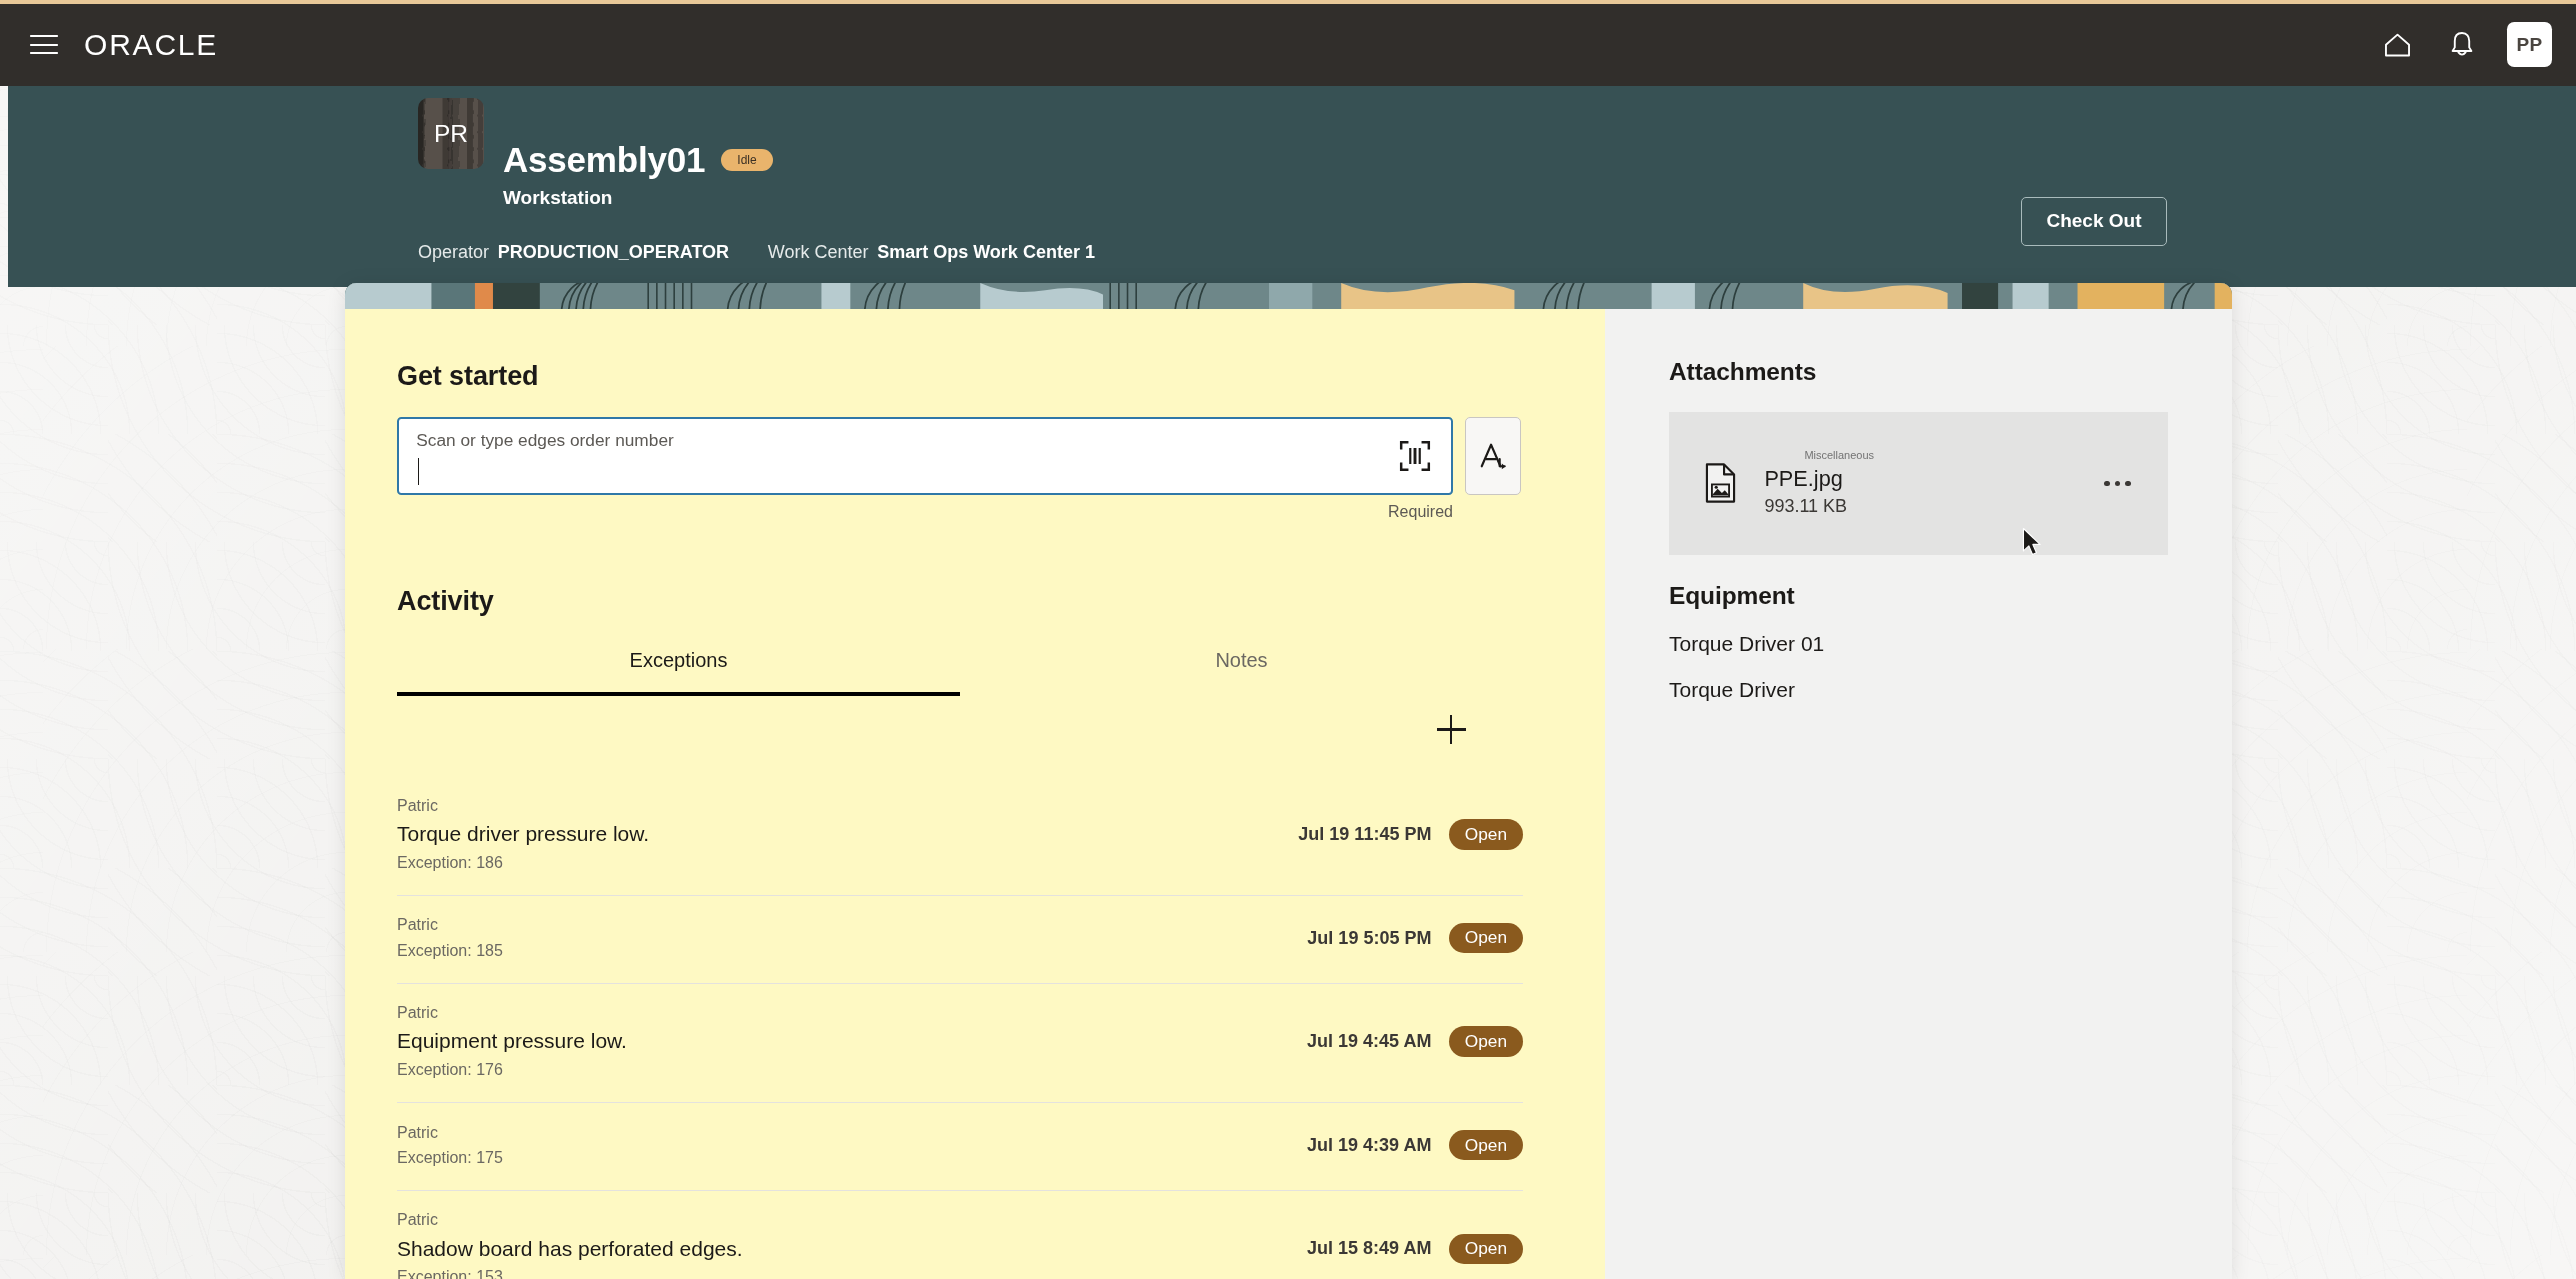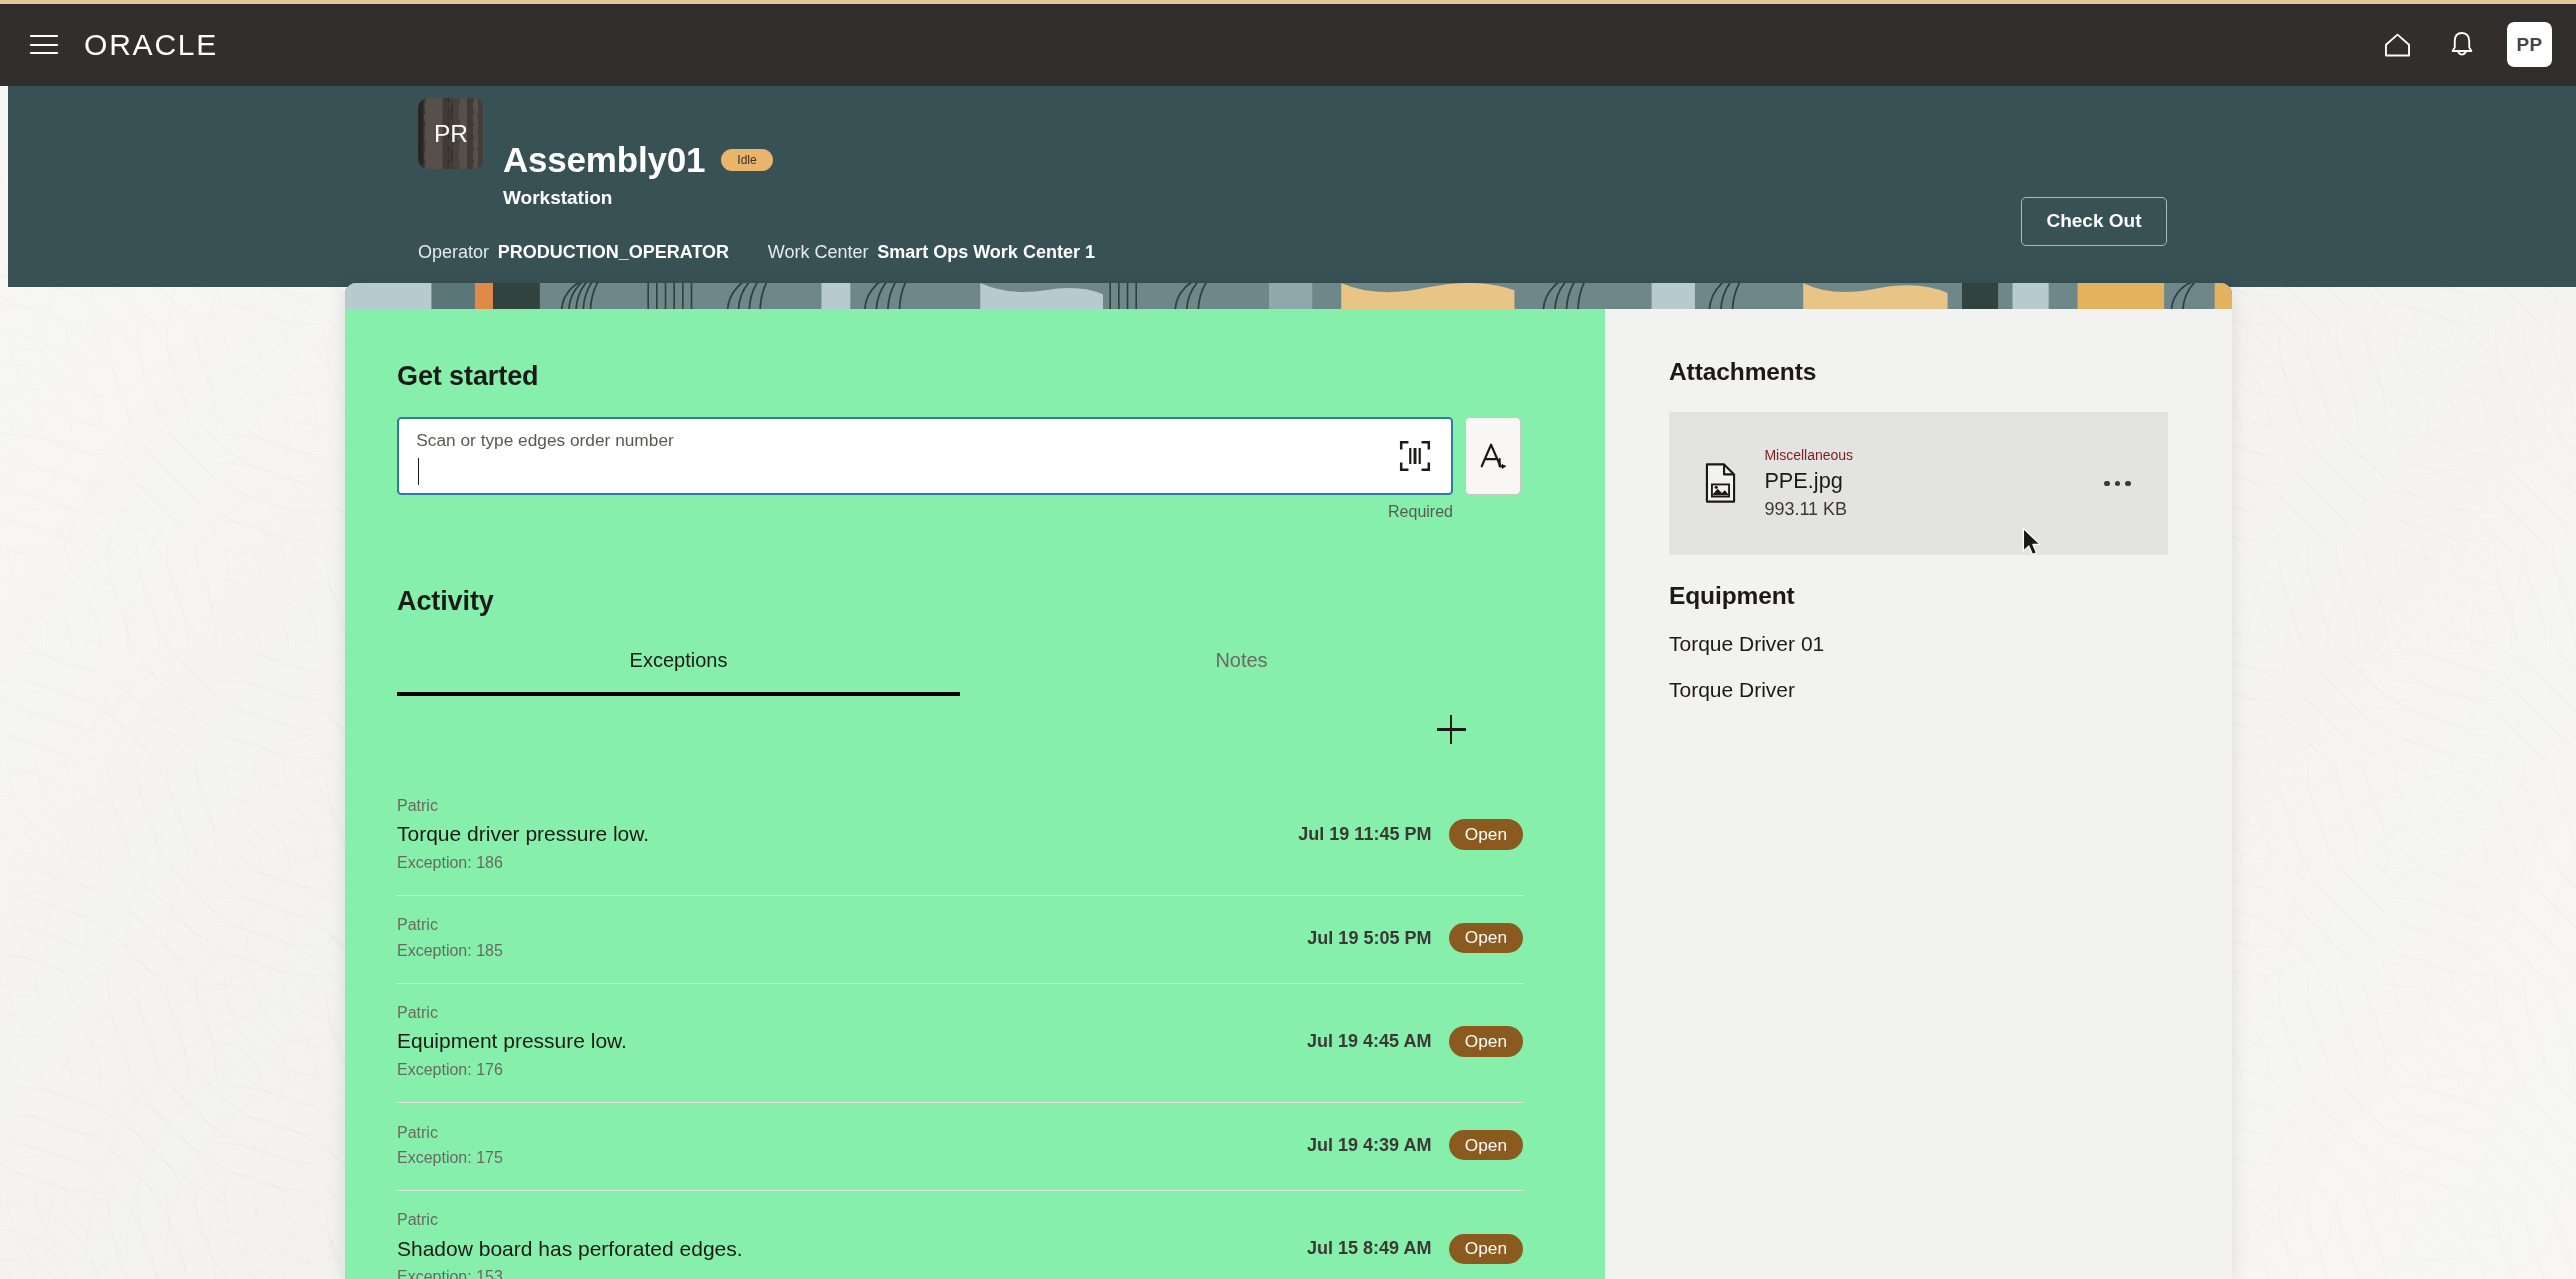--- a/index.html
+++ b/index.html
@@ -224,21 +224,21 @@
 
   .card-body {
     display: flex;
     width: 100%;
     padding-top: 26px;
   }
 
   
   .main-panel {
     width: 1260px;
-    background: #86efac;
+    background: #fef9c3;
     padding: 52px 0 0 52px;
     position: relative;
   }
 
   .section-title {
     font-size: 27px;
     font-weight: 700;
     color: #1C1A18;
     letter-spacing: -0.1px;
   }
@@ -431,23 +431,24 @@
     background: #E3E3E2;
     height: 143px;
     display: flex;
     align-items: center;
     padding: 0 29px 0 35px;
     position: relative;
   }
   .file-icon { flex-shrink: 0; margin-right: 27.4px; }
   .file-meta { flex: 1; }
   .file-category {
-    font-size: 14px;
-    color: #7f1d1d;
+    font-size: 11px;
+    color: #737373;
     line-height: 1.5;
+    margin-left: 40px;
   }
   .file-name {
     font-size: 21.7px;
     color: #1C1A18;
     line-height: 1.4;
   }
   .file-size {
     font-size: 18px;
     color: #3B3835;
     line-height: 1.4;

